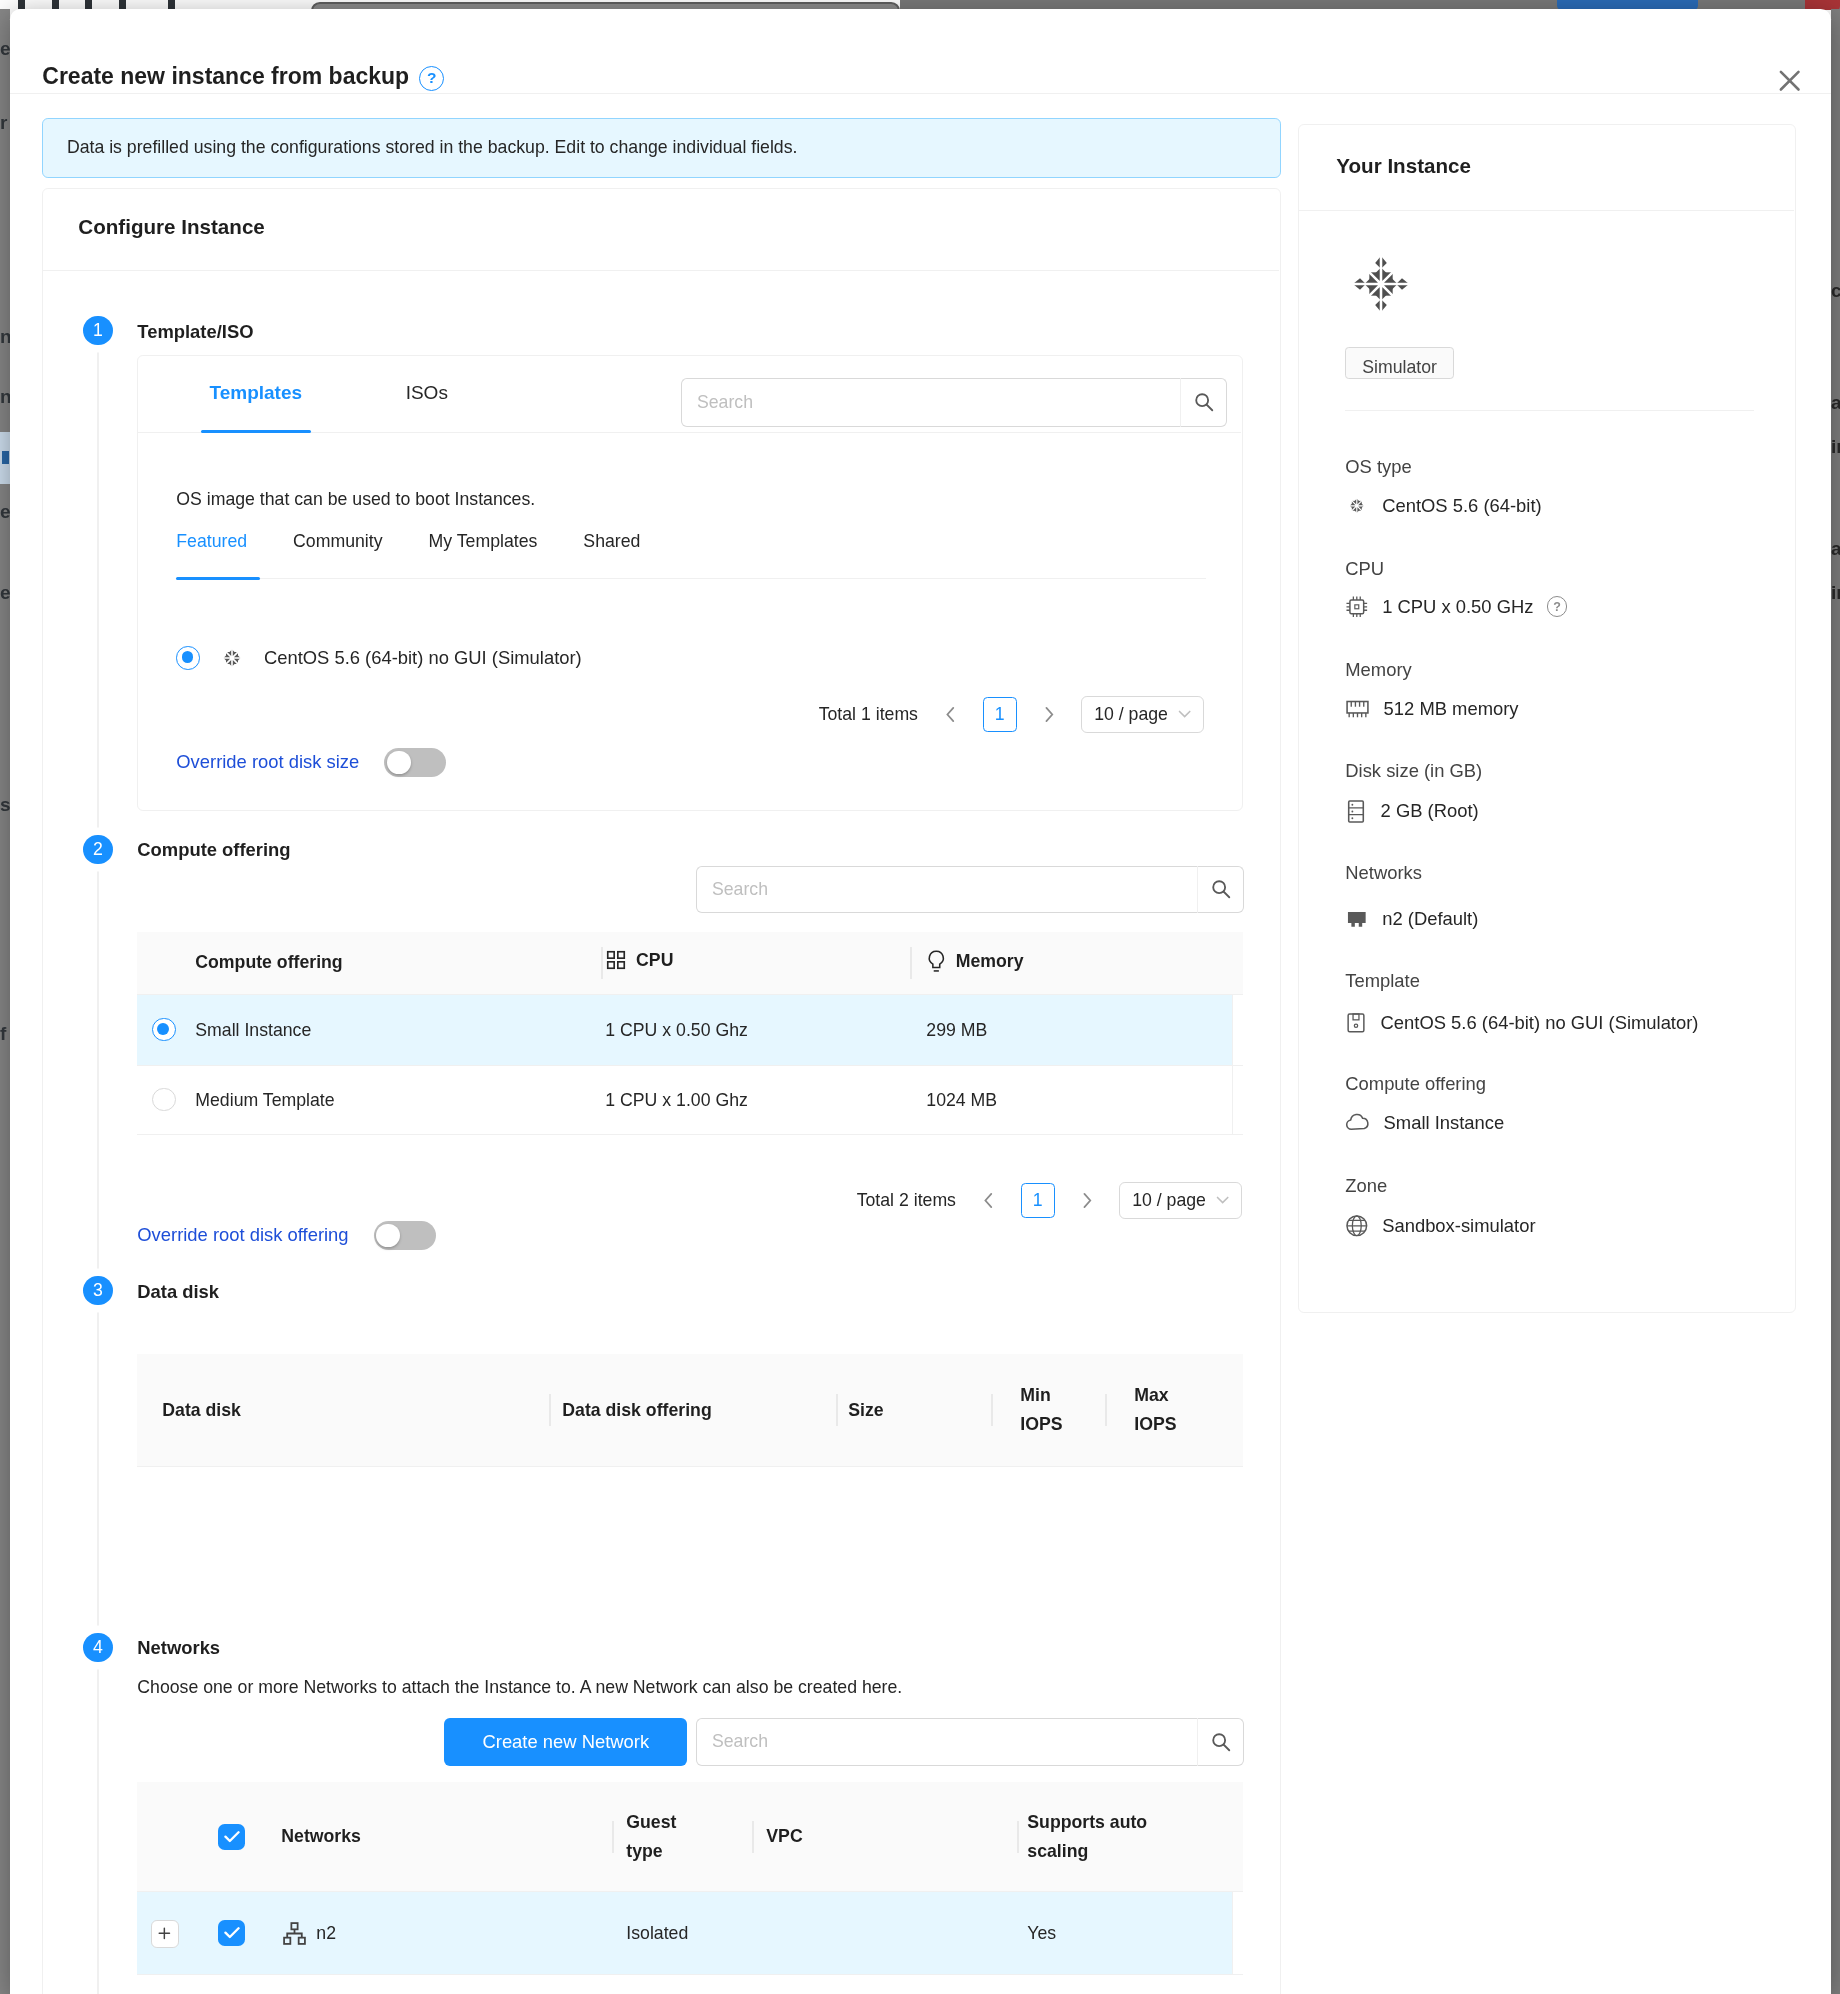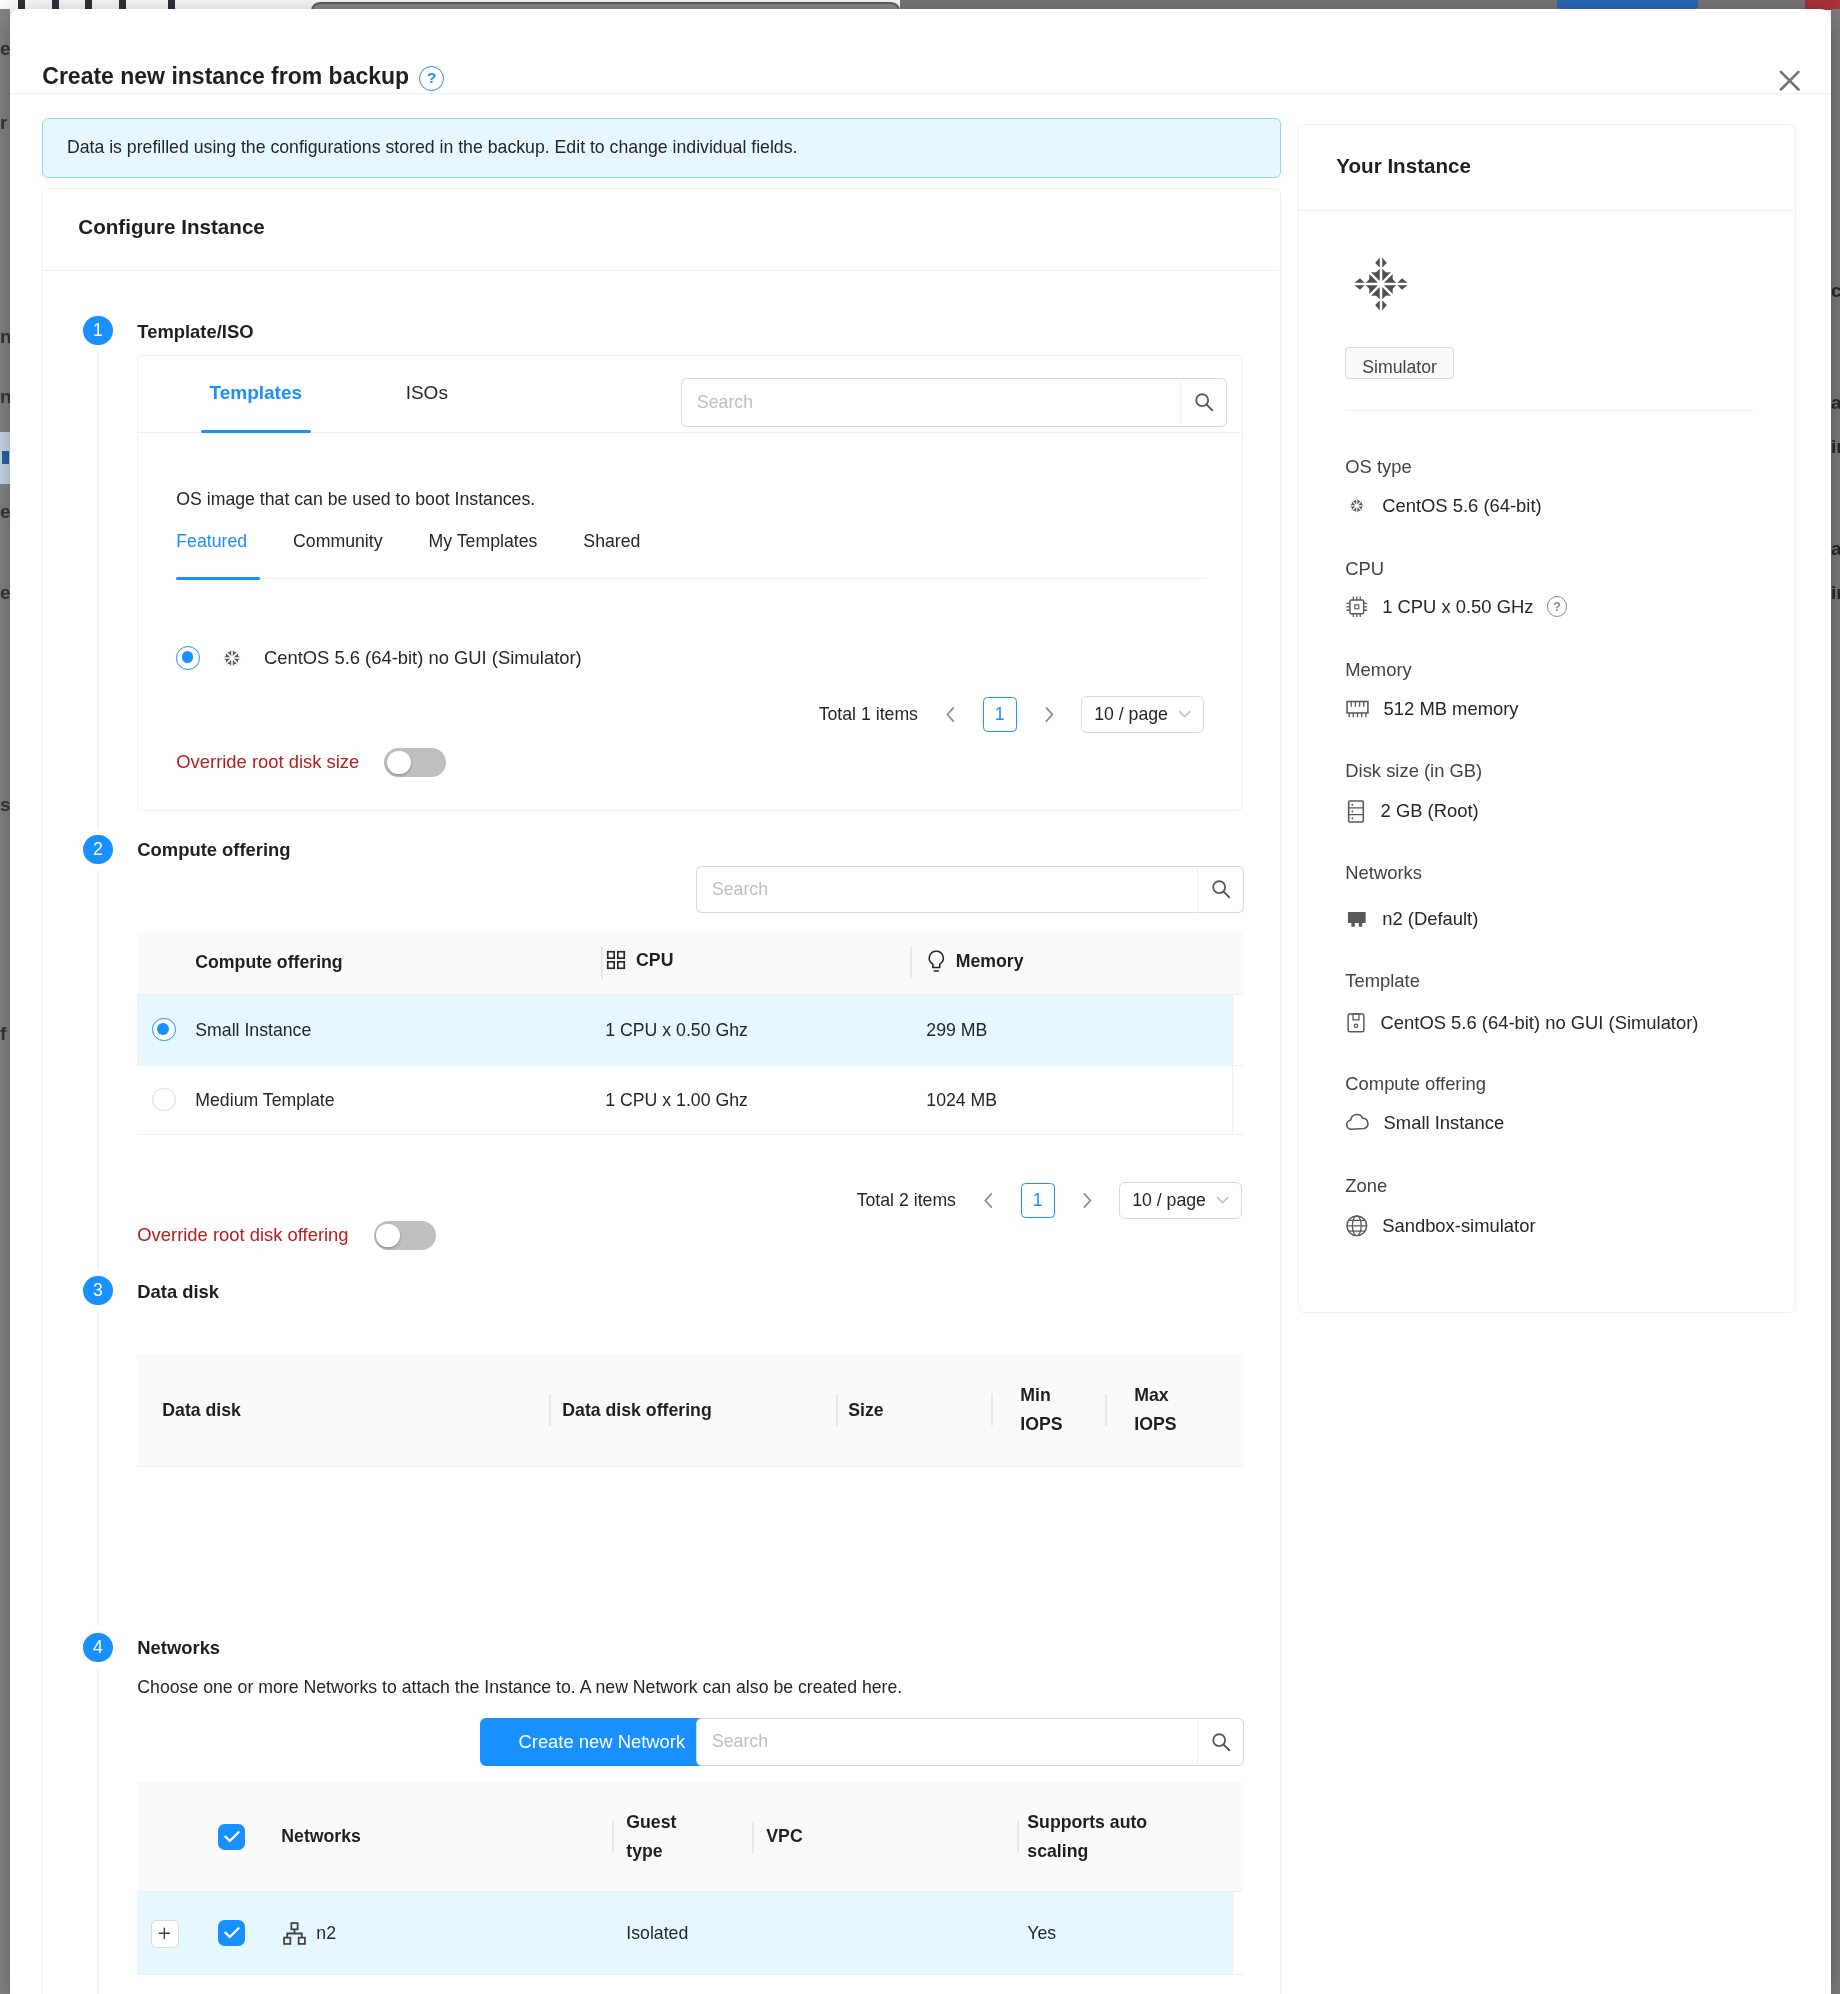--- a/index.html
+++ b/index.html
@@ -56,21 +56,21 @@
   .radio { width:23.6px; height:23.6px; border-radius:50%; border:1.5px solid #d9d9d9; background:#fff; position:relative; }
   .radio.checked { border-color:#1890ff; }
   .radio.checked::after { content:""; position:absolute; left:4.4px; top:4.4px; width:11.8px; height:11.8px; border-radius:50%; background:#1890ff; }
 
   .pager { position:absolute; display:flex; align-items:center; gap:25px; font-size:17.7px; color:#262626; }
   .page-box { width:34px; height:35px; border:1.5px solid #1890ff; border-radius:4.4px; color:#1890ff; display:flex; align-items:center; justify-content:center; background:#fff; }
   .page-select { height:37px; border:1.5px solid #d9d9d9; border-radius:5.9px; background:#fff; display:flex; align-items:center; gap:10.3px; padding:0 11.8px; color:#262626; }
 
   .toggle { width:62px; height:29.4px; border-radius:14.7px; background:#bfbfbf; position:relative; cursor:pointer; }
   .toggle::after { content:""; position:absolute; left:2.9px; top:2.9px; width:23.6px; height:23.6px; border-radius:50%; background:#fff; box-shadow:0 1.5px 2.9px rgba(0,0,0,0.25); }
-  .toggle-label { font-size:18.4px; color:#b91c1c; }
+  .toggle-label { font-size:18.4px; color:#1d4ed8; }
 
   .tbl { position:absolute; }
   .tbl-head { position:absolute; left:0; top:0; width:100%; background:#fafafa; border-bottom:1.5px solid #f0f0f0; }
   .th { position:absolute; font-size:17.7px; font-weight:700; color:#1f1f1f; }
   .td { position:absolute; font-size:17.7px; color:#262626; }
   .col-sep { position:absolute; width:1.5px; height:32px; background:#e9e9e9; }
   .row-sel { background:#e6f7ff; }
   .row { position:absolute; left:0; width:100%; border-bottom:1.5px solid #f0f0f0; }
   .gutter { position:absolute; right:0; top:0; bottom:0; width:11.8px; background:#ffffff; border-left:1.5px solid #f0f0f0; }
 
@@ -316,21 +316,21 @@
       </div>
     </div>
 
     <div class="abs step-circle" style="left:40px; top:1444px;">
         <span>4</span>
       </div>
     <div class="abs step-label" style="left:94px; top:1448px;">Networks</div>
 
     <div class="abs" style="left:94px; top:1488px; font-size:17.7px;">Choose one or more Networks to attach the Instance to. A new Network can also be created here.</div>
 
-    <button class="btn-primary abs" style="left:401px; top:1529px; width:243px; height:48px;margin-left:36px;">Create new Network</button>
+    <button class="btn-primary abs" style="left:401px; top:1529px; width:243px; height:48px;">Create new Network</button>
     <div class="search-box" style="left:653px; top:1529px; width:548px; height:48px;">
       <input class="search-input" placeholder="Search" style="">
       <div class="search-addon">
         <svg width="22" height="22" viewBox="0 0 24 24">
             <circle cx="10" cy="10" r="6.5" fill="none" stroke="#595959" stroke-width="2"></circle>
             <path d="M15 15 L21 21" stroke="#595959" stroke-width="2" stroke-linecap="round"></path>
           </svg>
       </div>
     </div>
 

